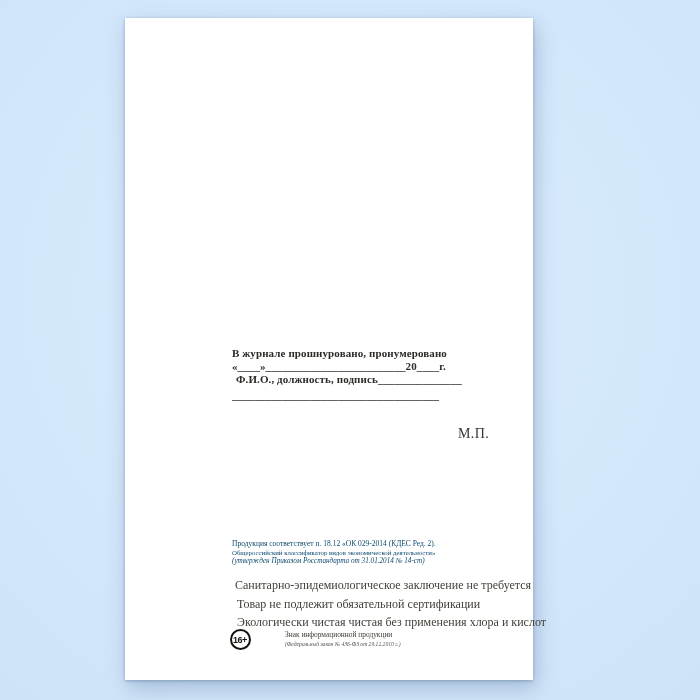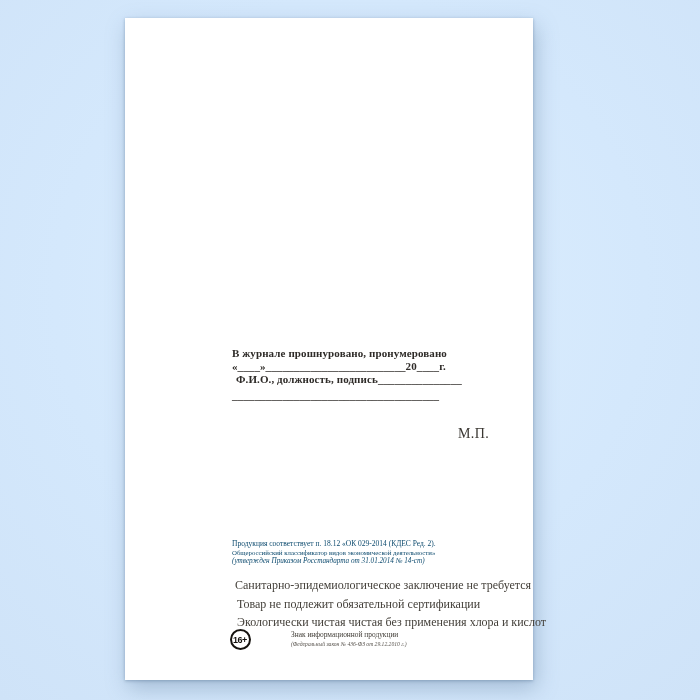--- a/index.html
+++ b/index.html
@@ -34,21 +34,21 @@
   .classifier-line-1 { font-size:7.5px; line-height:9px; }
   .classifier-line-2 { font-size:6.8px; line-height:9px; }
   .classifier-line-3 { font-size:7.2px; line-height:9.5px; font-style:italic; }
   .note { position:absolute; font-size:12px; color:#44403a; white-space:nowrap; }
   .note-sanitary      { left:110px; top:560px; }
   .note-certification { left:112px; top:579px; }
   .note-ecology       { left:112px; top:597px; }
   
   .age-row {
     position:absolute; left:105px; top:611px;
-    display:flex; align-items:flex-start; gap:20px;
+    display:flex; align-items:flex-start; gap:14px;
   }
   .age-badge {
     width:21px; height:21px; border:2px solid #16130f; border-radius:50%;
     display:flex; align-items:center; justify-content:center;
     font-family:"Liberation Sans","DejaVu Sans",sans-serif;
     font-weight:bold; font-size:9px; letter-spacing:-.5px; color:#16130f;
     background:#fff; flex:0 0 auto; padding-right:1px;
   }
   .age-text { padding-top:2px; color:#44403a; white-space:nowrap;margin-left:20px; }
   .age-title { font-size:7.4px; line-height:8px; }

